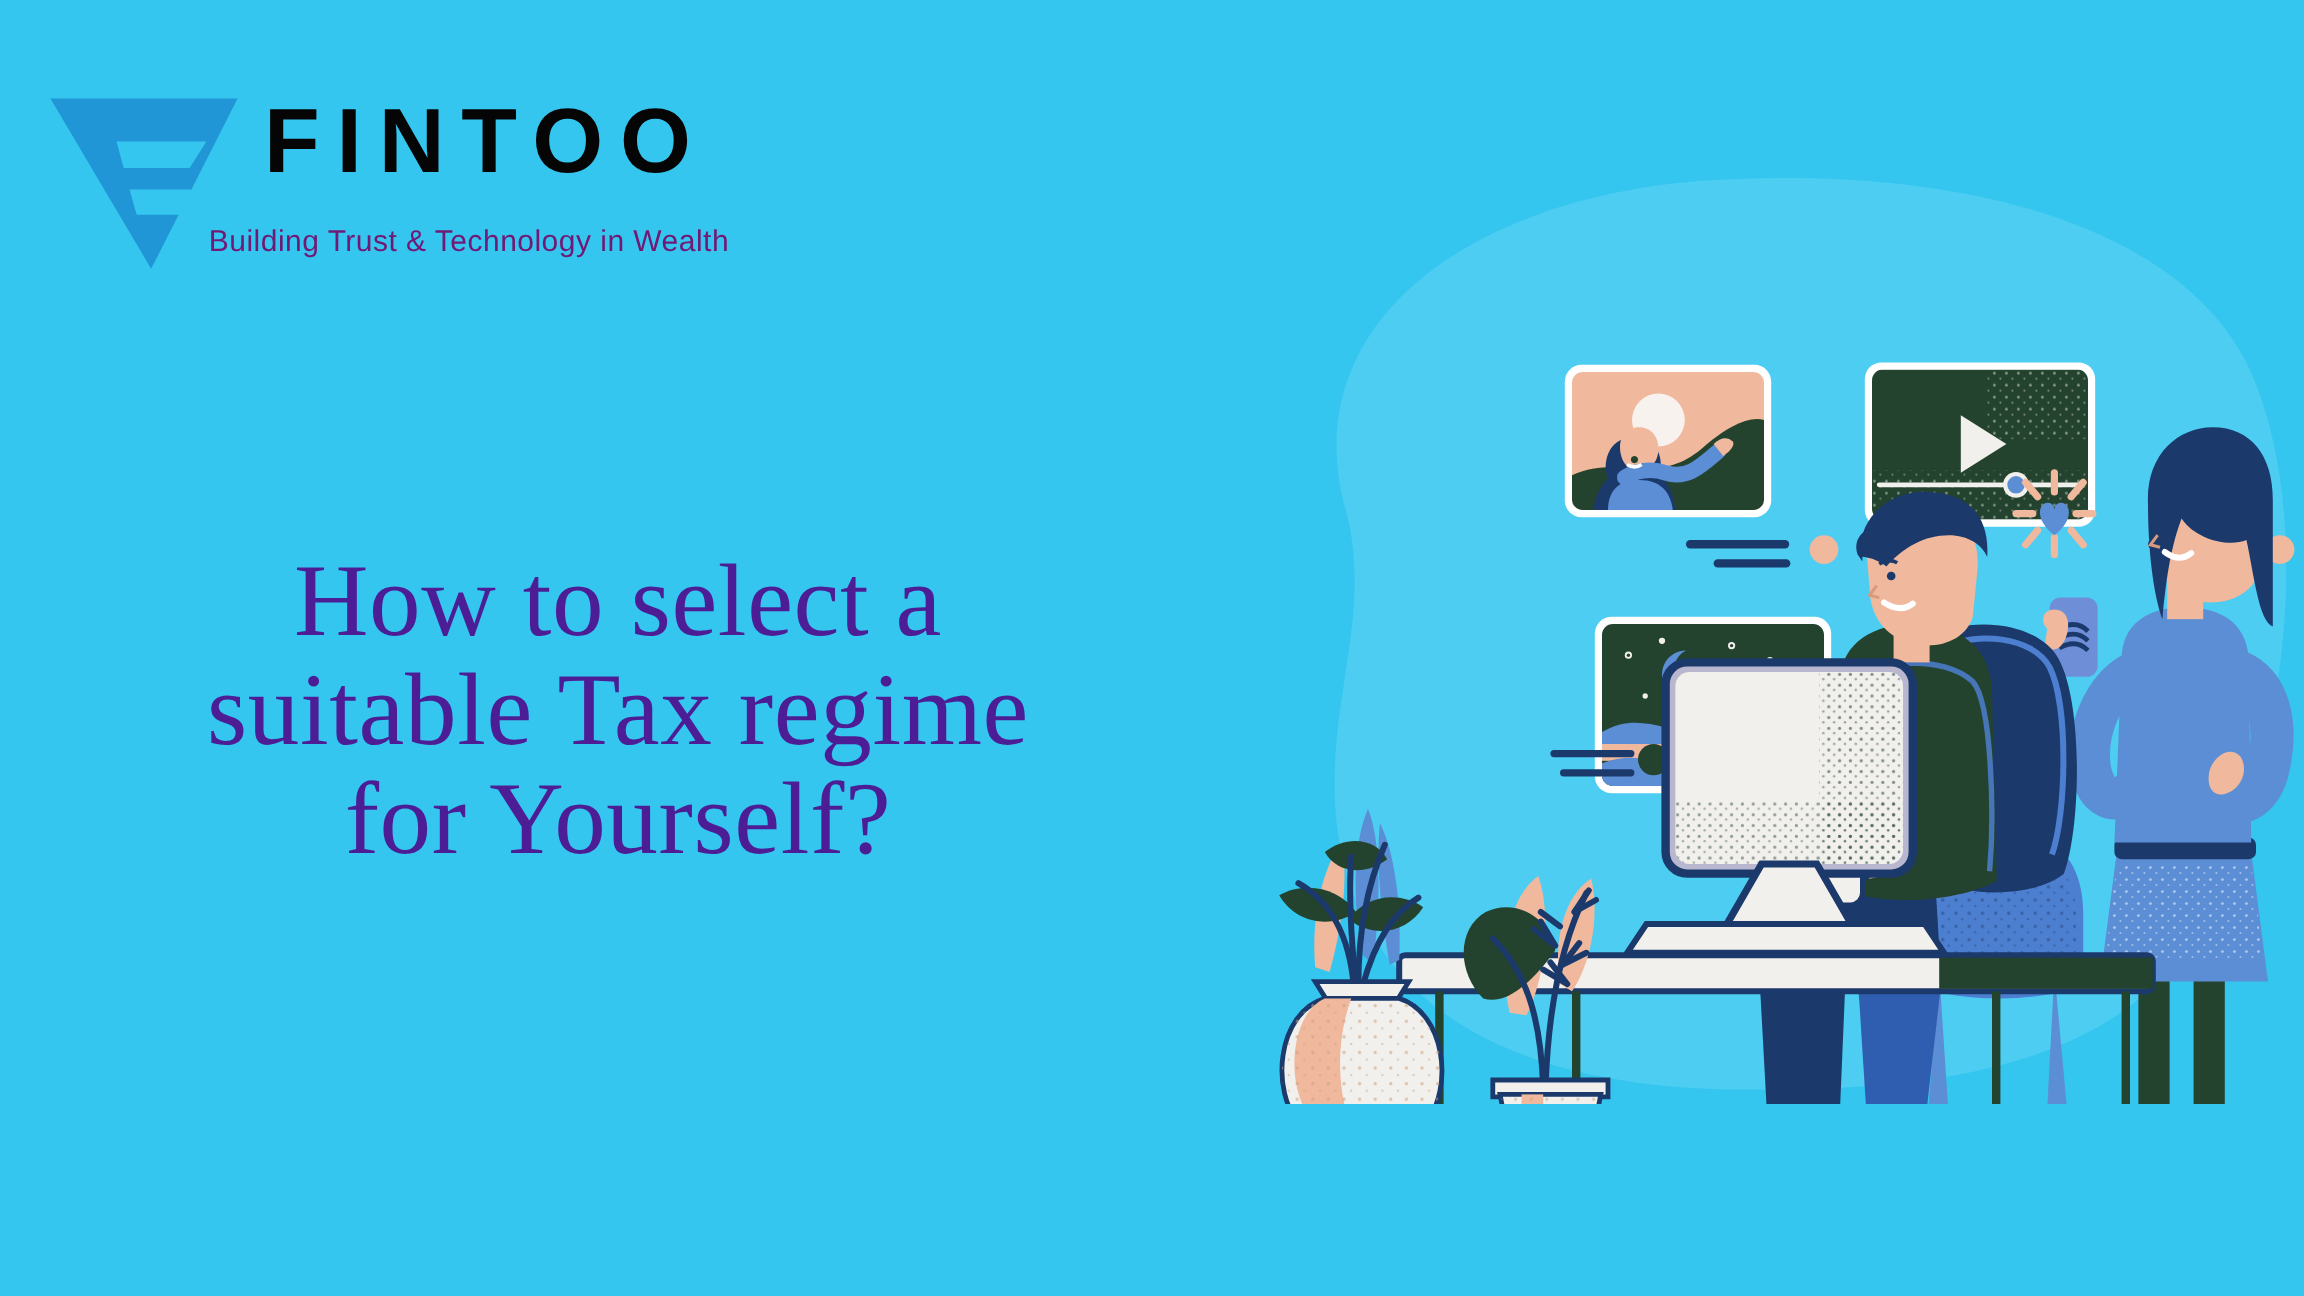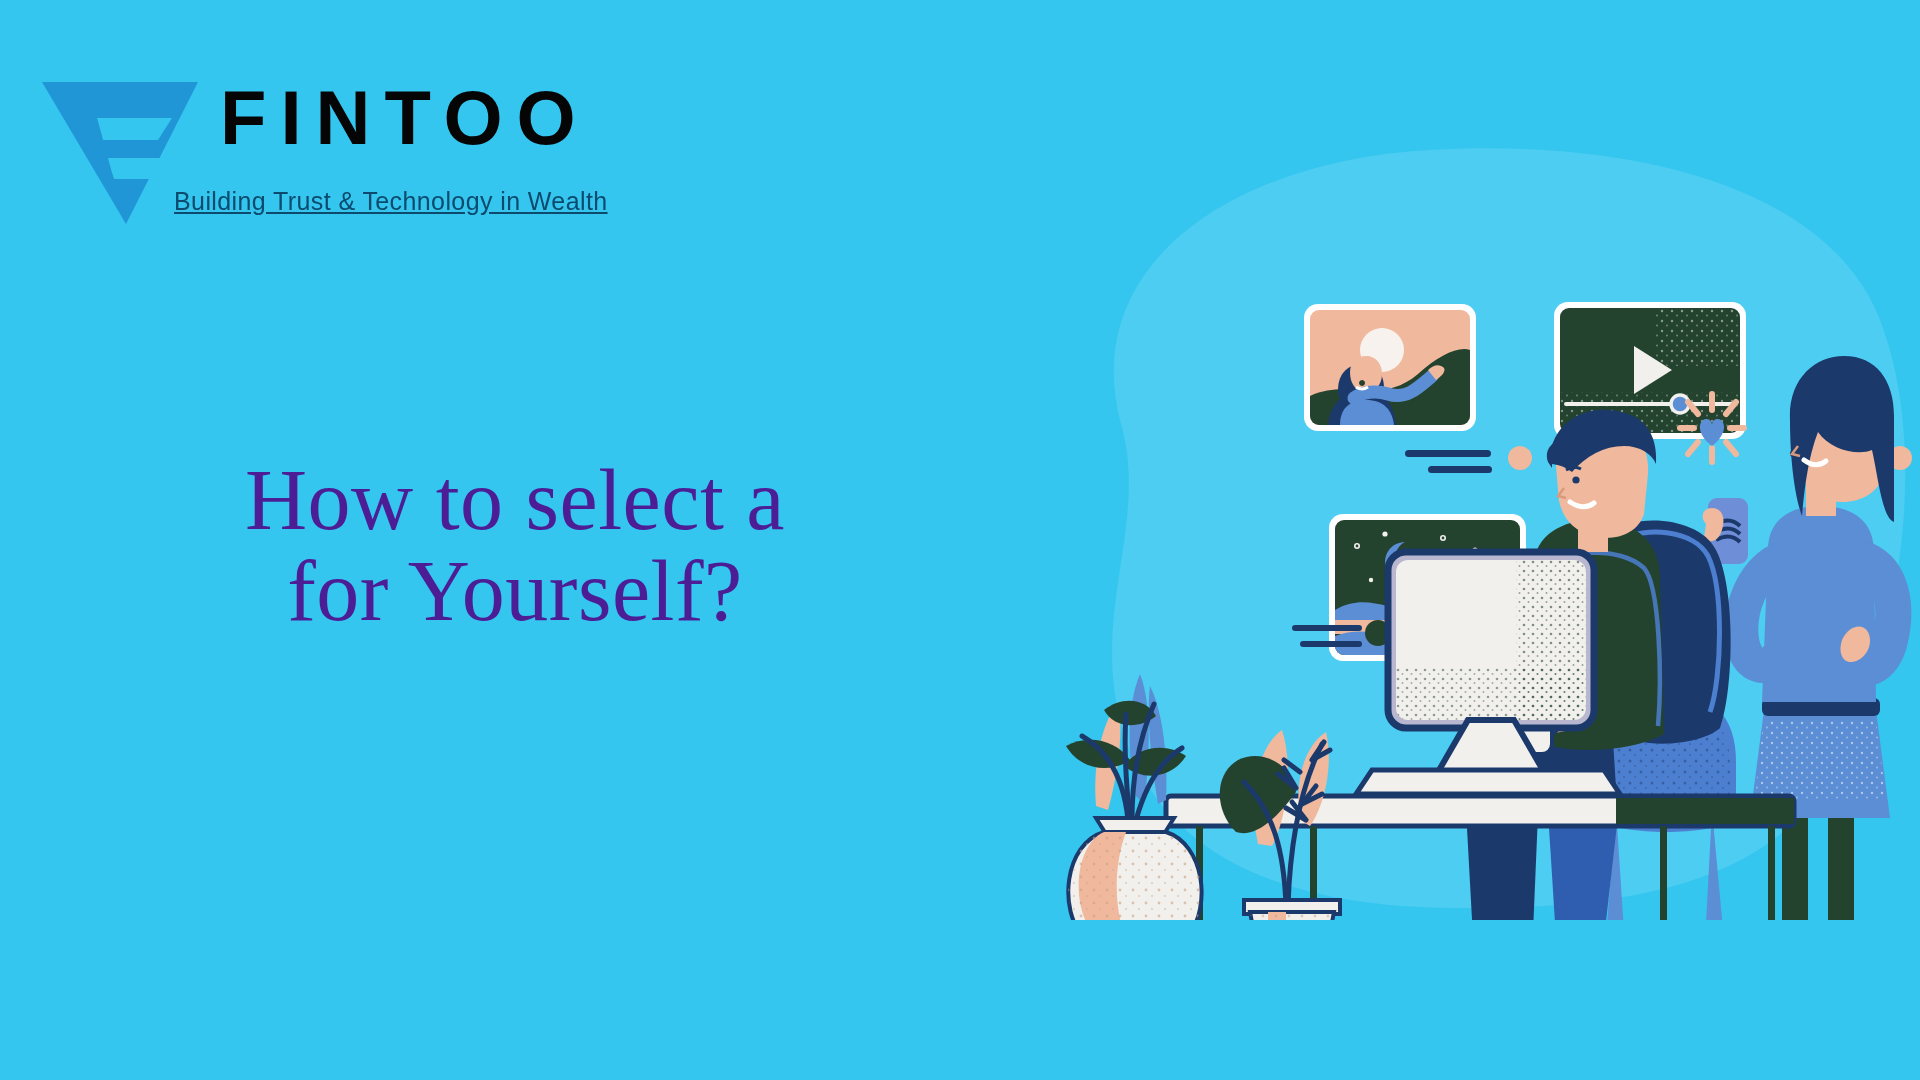--- a/index.html
+++ b/index.html
@@ -45,23 +45,22 @@
     white-space: nowrap;
   }
   .logo-tagline {
     position: absolute;
     left: 144px;
     top: 117px;
     font-family: "Liberation Sans", sans-serif;
     font-weight: 400;
     font-size: 25px;
     letter-spacing: 0.4px;
-    color: #0c4a6e;
+    color: #701a75;
     white-space: nowrap;
-    text-decoration: underline;
   }
   
   .headline {
     position: absolute;
     left: 50px;
     top: 455px;
     width: 930px;
     text-align: center;
     font-family: "Liberation Serif", serif;
     font-weight: 400;
@@ -98,20 +97,21 @@
       </svg>
     </div>
 
     <div class="logo-wordmark">FINTOO</div>
 
     <div class="logo-tagline">Building Trust &amp; Technology in Wealth</div>
   </div>
 
   <div class="headline">
     <span class="ln">How to select a</span>
+    <span class="ln">suitable Tax regime</span>
     <span class="ln">for Yourself?</span>
   </div>
 
   <div class="illus">
     <svg viewBox="0 0 920 800" xmlns="http://www.w3.org/2000/svg">
       <defs>
         <clipPath id="clipSunset">
             <rect x="-0" y="0" width="160" height="115" rx="9"></rect>
           </clipPath>
         <clipPath id="clipNight">

